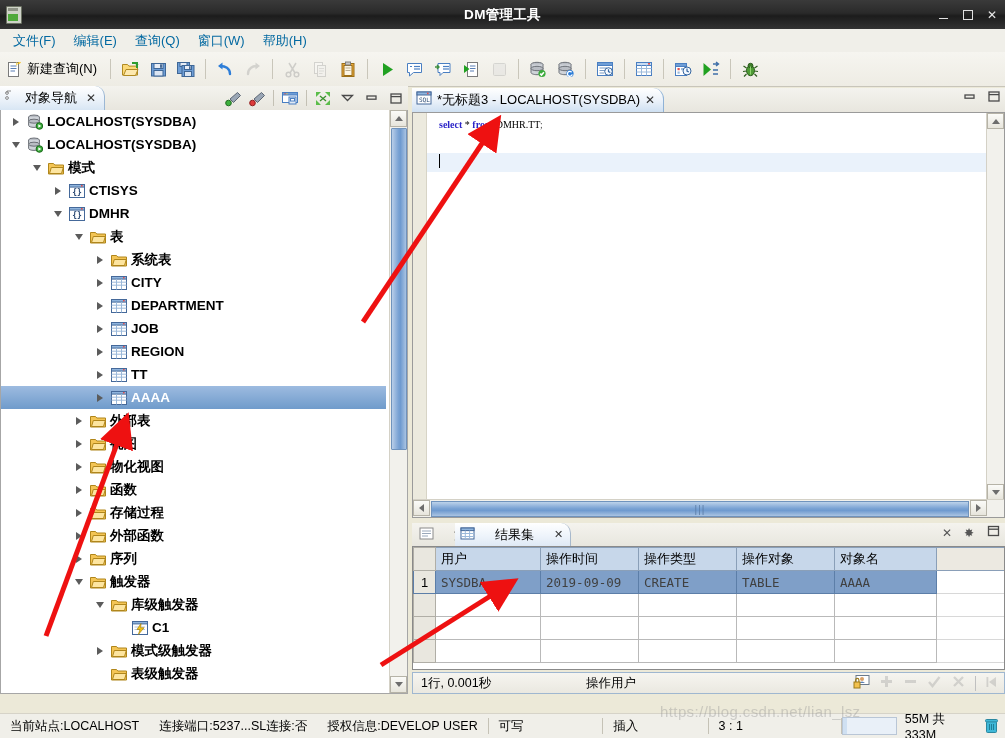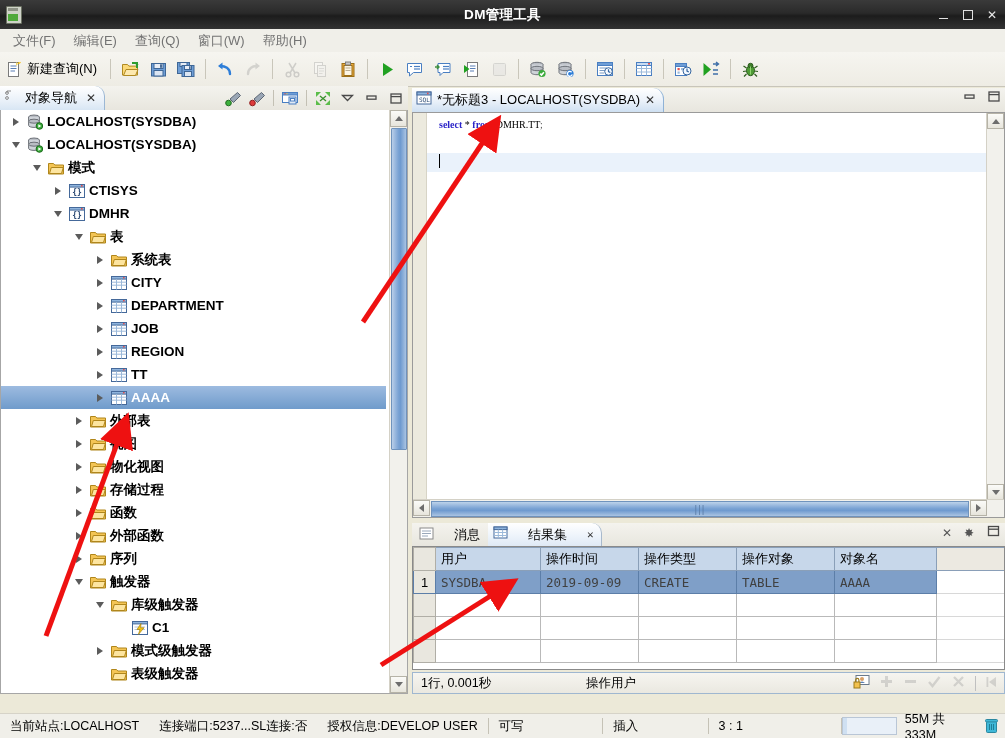--- a/index.html
+++ b/index.html
@@ -32,21 +32,21 @@
   .wb-min:after{content:"";position:absolute;left:2px;bottom:1px;width:9px;height:1px;background:#e0e0e0;}
   .wb-max{position:relative;height:11px;}
   .wb-max:after{content:"";position:absolute;left:2px;top:1px;width:8px;height:8px;border:1px solid #e0e0e0;}
 
   
   .menubar{
     position:absolute;left:0;top:29px;width:1005px;height:23px;
     background:#f0efe9;display:flex;align-items:center;padding-left:4px;
     border-bottom:1px solid #e4e2da;
   }
-  .menubar .mi{padding:2px 9px;font-size:13px;color:#737373;cursor:default;white-space:nowrap;}
+  .menubar .mi{padding:2px 9px;font-size:13px;color:#0369a1;cursor:default;white-space:nowrap;}
 
   
   .toolbar{
     position:absolute;left:0;top:52px;width:1005px;height:34px;
     background:linear-gradient(180deg,#f6f5f0 0%,#eeece4 100%);
     border-bottom:1px solid #c8c5ba;display:flex;align-items:center;
   }
   .tbtn{width:26px;height:26px;margin:0 1px;position:relative;display:flex;align-items:center;justify-content:center;cursor:default;}
   .tsep{width:1px;height:20px;background:#c9c6ba;margin:0 5px;}
   .newq{display:flex;align-items:center;gap:4px;padding:0 8px 0 6px;height:26px;cursor:default;font-size:13px;}
@@ -695,34 +695,34 @@
             <span style="display: inline-block; flex: 0 0 auto; width: 69px; height: 23px;"></span>
             <span class="tw">
               <i class="arrR"></i>
             </span>
             <span class="tico">
               <svg width="16" height="14" viewBox="0 0 16 14">
                 <path d="M0.5 2.5h5l1.3 1.5h8.7v9H0.5z" fill="#f4c555" stroke="#b0861b"></path>
                 <path d="M1.5 12.5l1.8-6h12l-1.8 6z" fill="#fde5a0" stroke="#b0861b"></path>
               </svg>
             </span>
+            <span class="tlabel">函数</span>
+          </div>
+          <div class="trow">
+            <span style="display: inline-block; flex: 0 0 auto; width: 69px; height: 23px;"></span>
+            <span class="tw">
+              <i class="arrR"></i>
+            </span>
+            <span class="tico">
+              <svg width="16" height="14" viewBox="0 0 16 14">
+                <path d="M0.5 2.5h5l1.3 1.5h8.7v9H0.5z" fill="#f4c555" stroke="#b0861b"></path>
+                <path d="M1.5 12.5l1.8-6h12l-1.8 6z" fill="#fde5a0" stroke="#b0861b"></path>
+              </svg>
+            </span>
             <span class="tlabel">存储过程</span>
-          </div>
-          <div class="trow">
-            <span style="display: inline-block; flex: 0 0 auto; width: 69px; height: 23px;"></span>
-            <span class="tw">
-              <i class="arrR"></i>
-            </span>
-            <span class="tico">
-              <svg width="16" height="14" viewBox="0 0 16 14">
-                <path d="M0.5 2.5h5l1.3 1.5h8.7v9H0.5z" fill="#f4c555" stroke="#b0861b"></path>
-                <path d="M1.5 12.5l1.8-6h12l-1.8 6z" fill="#fde5a0" stroke="#b0861b"></path>
-              </svg>
-            </span>
-            <span class="tlabel">函数</span>
           </div>
           <div class="trow">
             <span style="display: inline-block; flex: 0 0 auto; width: 69px; height: 23px;"></span>
             <span class="tw">
               <i class="arrR"></i>
             </span>
             <span class="tico">
               <svg width="16" height="14" viewBox="0 0 16 14">
                 <path d="M0.5 2.5h5l1.3 1.5h8.7v9H0.5z" fill="#f4c555" stroke="#b0861b"></path>
                 <path d="M1.5 12.5l1.8-6h12l-1.8 6z" fill="#fde5a0" stroke="#b0861b"></path>
@@ -884,21 +884,21 @@
         <span>
           <svg width="15" height="13" viewBox="0 0 15 13">
               <rect x="1" y="1" width="13" height="11" fill="#fff" stroke="#8a8a8a"></rect>
               <line x1="3" y1="4" x2="12" y2="4" stroke="#9aa8ba"></line>
               <line x1="3" y1="6.5" x2="12" y2="6.5" stroke="#9aa8ba"></line>
               <line x1="3" y1="9" x2="9" y2="9" stroke="#9aa8ba"></line>
             </svg>
         </span>
         <span>消息</span>
       </div>
-      <div class="rtab act" style="left:76px;font-family:Liberation Mono, monospace;">
+      <div class="rtab act" style="left:43px;">
         <span>
           <svg width="15" height="13" viewBox="0 0 15 13">
               <rect x="1" y="1" width="13" height="11" fill="#fff" stroke="#45699a"></rect>
               <rect x="1" y="1" width="13" height="2.6" fill="#8fb4dd" stroke="#45699a"></rect>
               <line x1="1" y1="6.5" x2="14" y2="6.5" stroke="#9bb9da"></line>
               <line x1="1" y1="9.5" x2="14" y2="9.5" stroke="#9bb9da"></line>
               <line x1="5.3" y1="3.6" x2="5.3" y2="12" stroke="#9bb9da"></line>
               <line x1="9.6" y1="3.6" x2="9.6" y2="12" stroke="#9bb9da"></line>
             </svg>
         </span>
@@ -1033,20 +1033,21 @@
       <span class="trash">
         <svg width="15" height="16" viewBox="0 0 15 16">
           <rect x="2.5" y="3.5" width="10" height="11" rx="1" fill="#3fb8d8" stroke="#2a87a0"></rect>
           <rect x="1.5" y="1.5" width="12" height="2.4" rx="1" fill="#3fb8d8" stroke="#2a87a0"></rect>
           <path d="M5.5 6 v6 M7.5 6 v6 M9.5 6 v6" stroke="#1f7f97"></path>
         </svg>
       </span>
     </span>
   </div>
 
+  <div class="watermark">https://blog.csdn.net/lian_lsz</div>
 
   <svg class="arrows">
     <defs>
       <marker id="ah" markerWidth="7" markerHeight="7" refX="2.6" refY="3.5" orient="auto">
         <path d="M0,0 L7,3.5 L0,7 z" fill="#ee1111"></path>
       </marker>
     </defs>
     <line x1="363" y1="322" x2="489" y2="133" stroke="#ee1111" stroke-width="5" marker-end="url(#ah)"></line>
     <line x1="46" y1="636" x2="121" y2="433" stroke="#ee1111" stroke-width="5" marker-end="url(#ah)"></line>
     <line x1="381" y1="665" x2="500" y2="590" stroke="#ee1111" stroke-width="5" marker-end="url(#ah)"></line>

